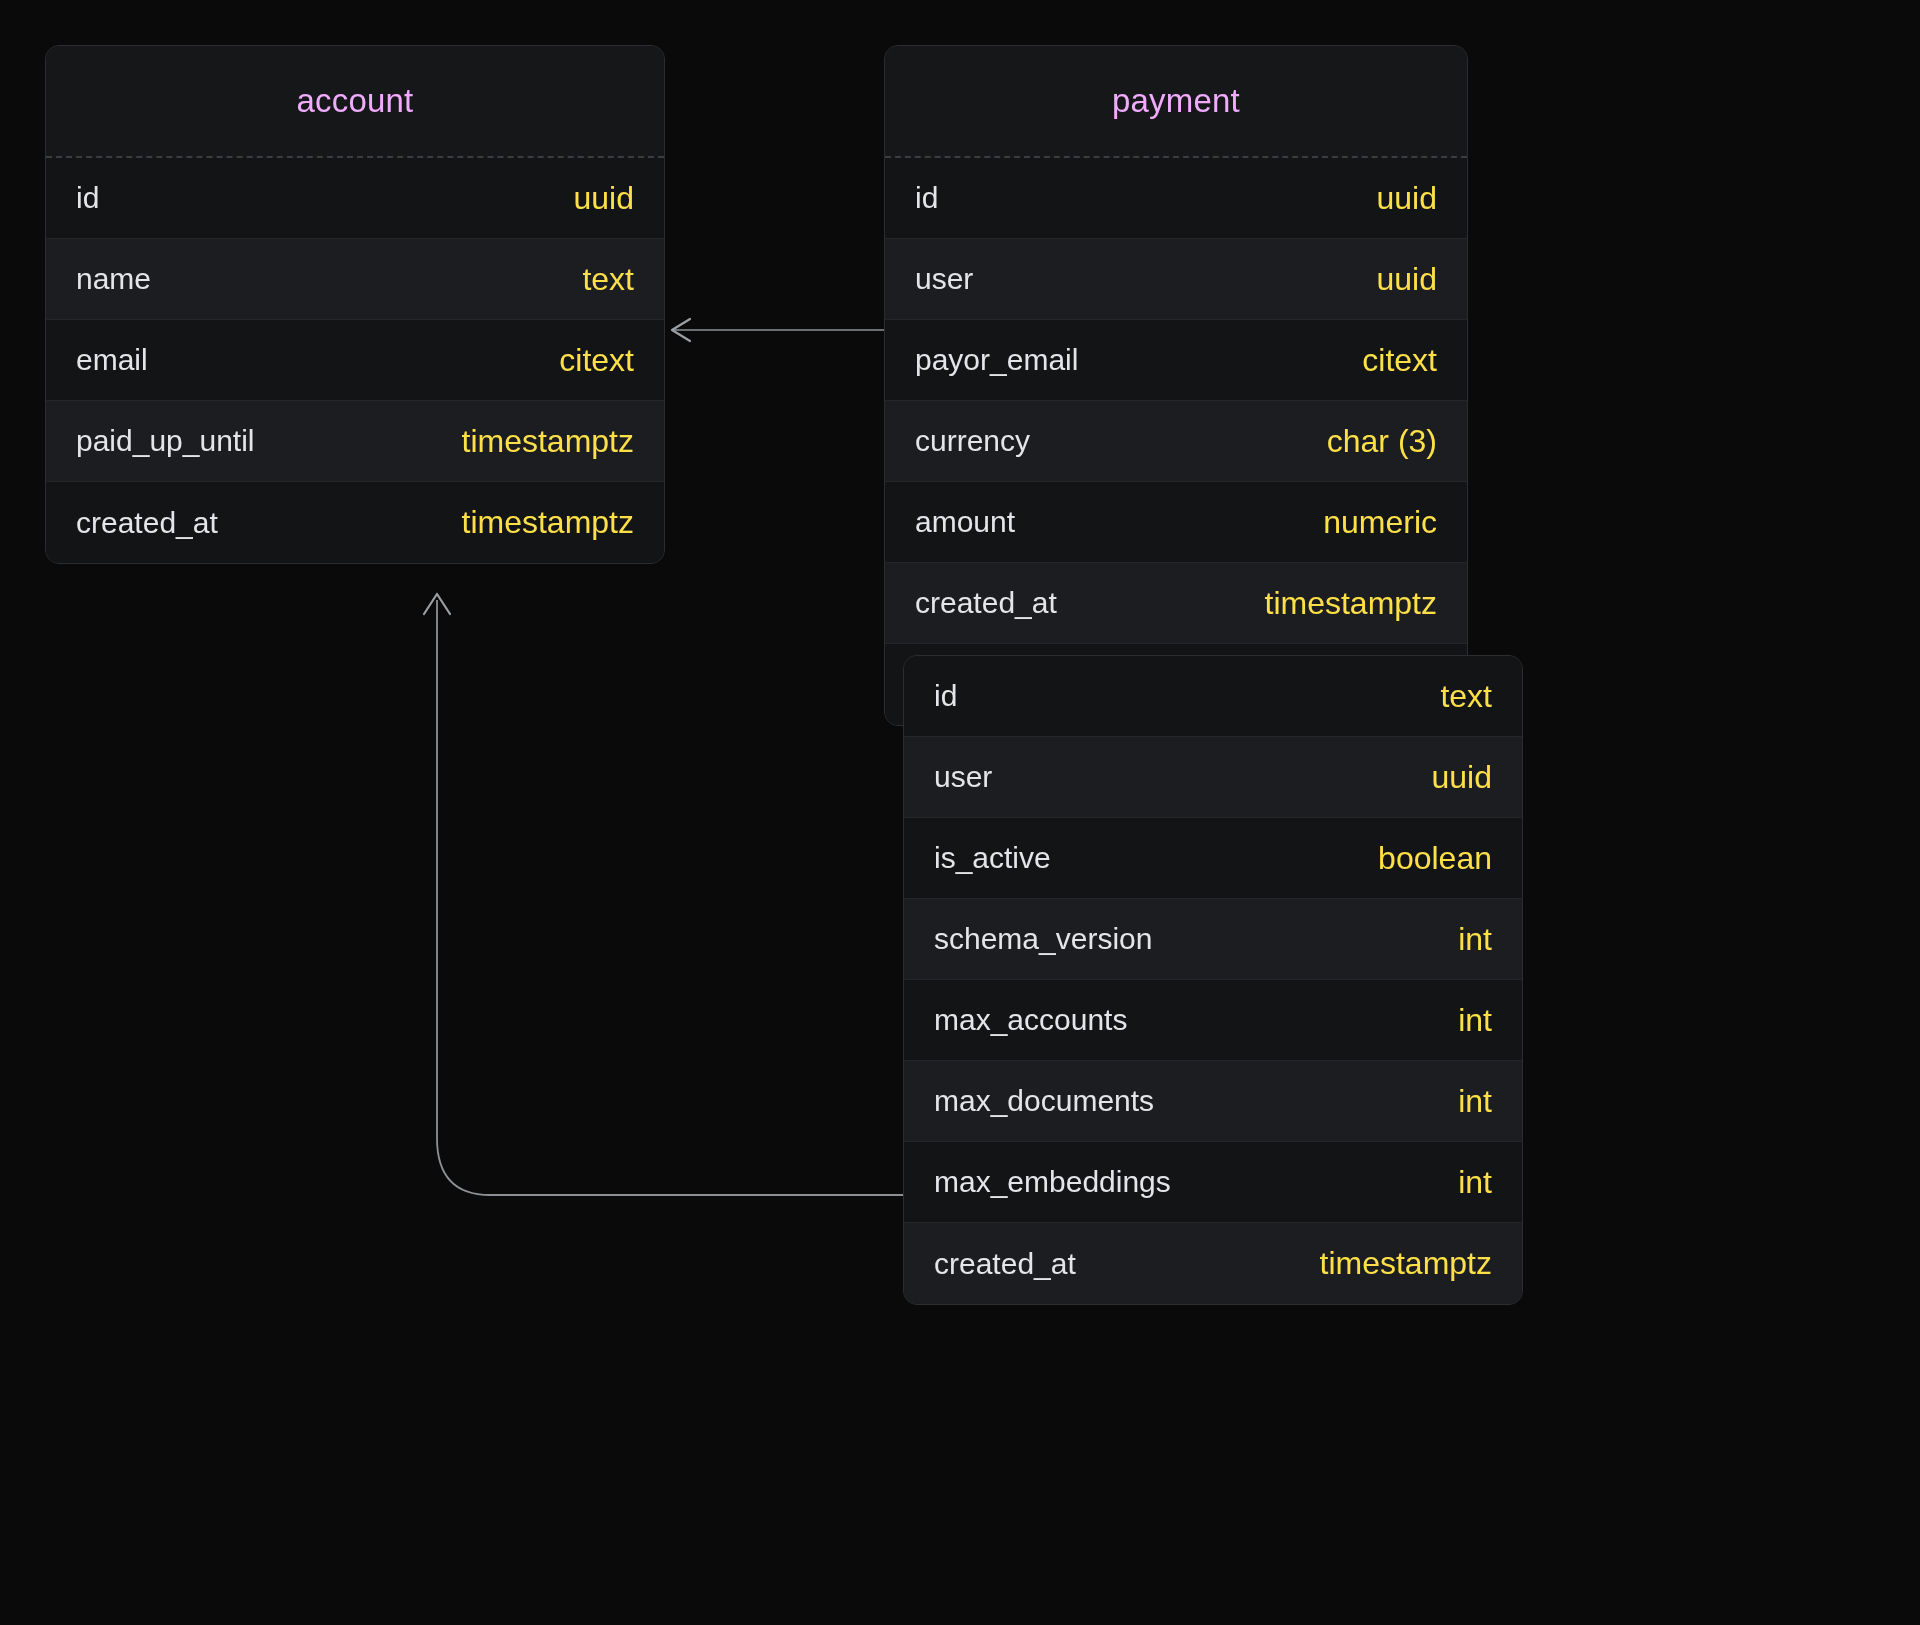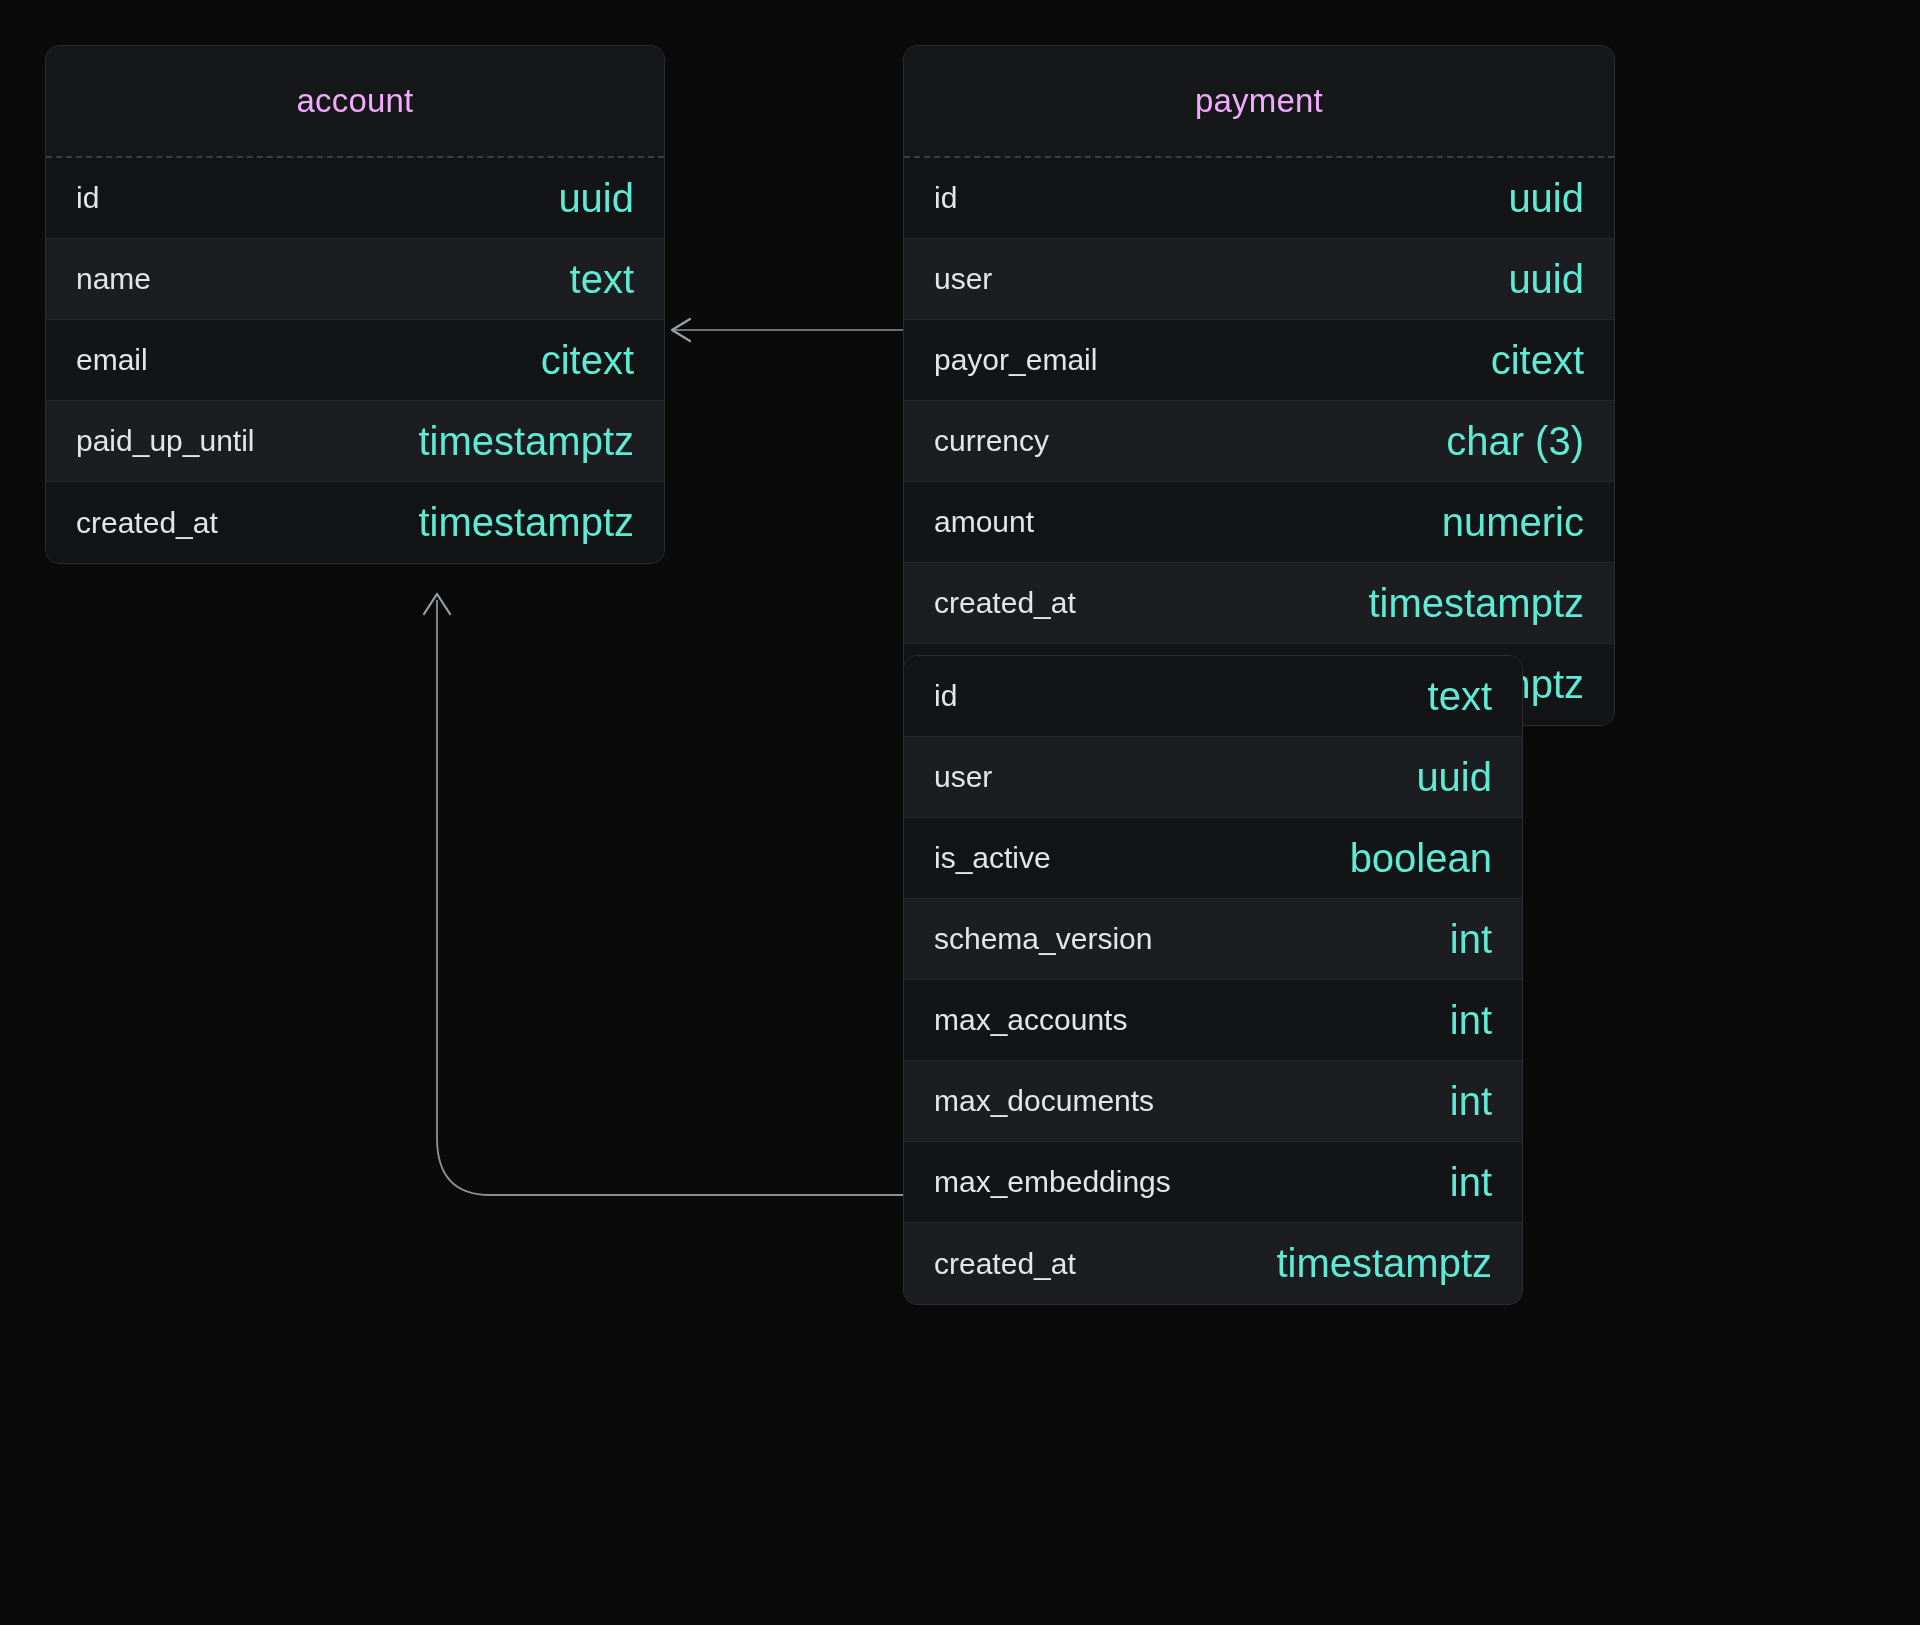--- a/index.html
+++ b/index.html
@@ -30,25 +30,25 @@
   .rows { display:flex; flex-direction:column; }
   .row {
     display:flex; align-items:center; justify-content:space-between;
     height:81px; padding:0 30px;
     border-bottom:1px solid #242629;
     background:#131416;
   }
   .row.alt { background:#1b1d20; }
   .row:last-child { border-bottom:none; }
   .col-name { font-size:30px; color:#e3e5e8; }
-  .col-type { font-size:40px; color:#5eead4; }
+  .col-type { font-size:32px; color:#fde047; }
 
   
   #entity-account { left:45px;  top:45px;  width:620px; }
-  #entity-payment { left:903px; top:45px;  width:712px; }
+  #entity-payment { left:884px; top:45px;  width:584px; }
   #entity-project { left:903px; top:655px; width:620px; }
 </style>
 </head>
 <body>
 
 <div id="canvas">
 
   <svg class="edges" viewBox="0 0 1920 1625" xmlns="http://www.w3.org/2000/svg">
 
     <g>

